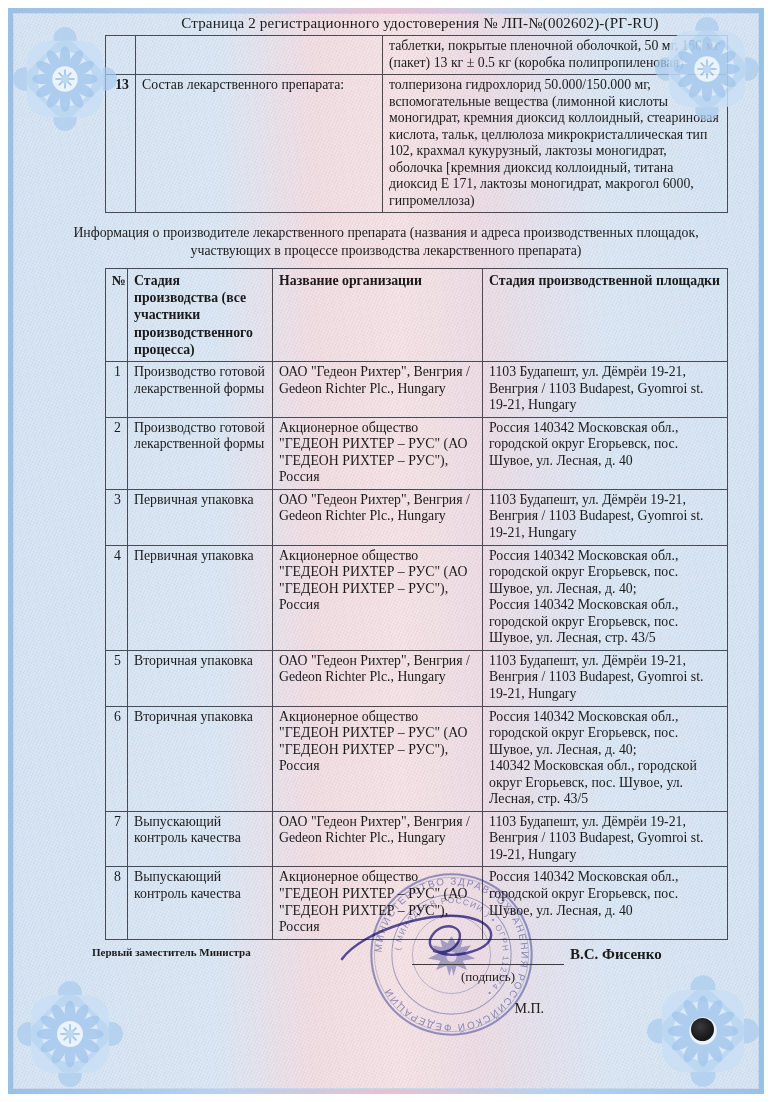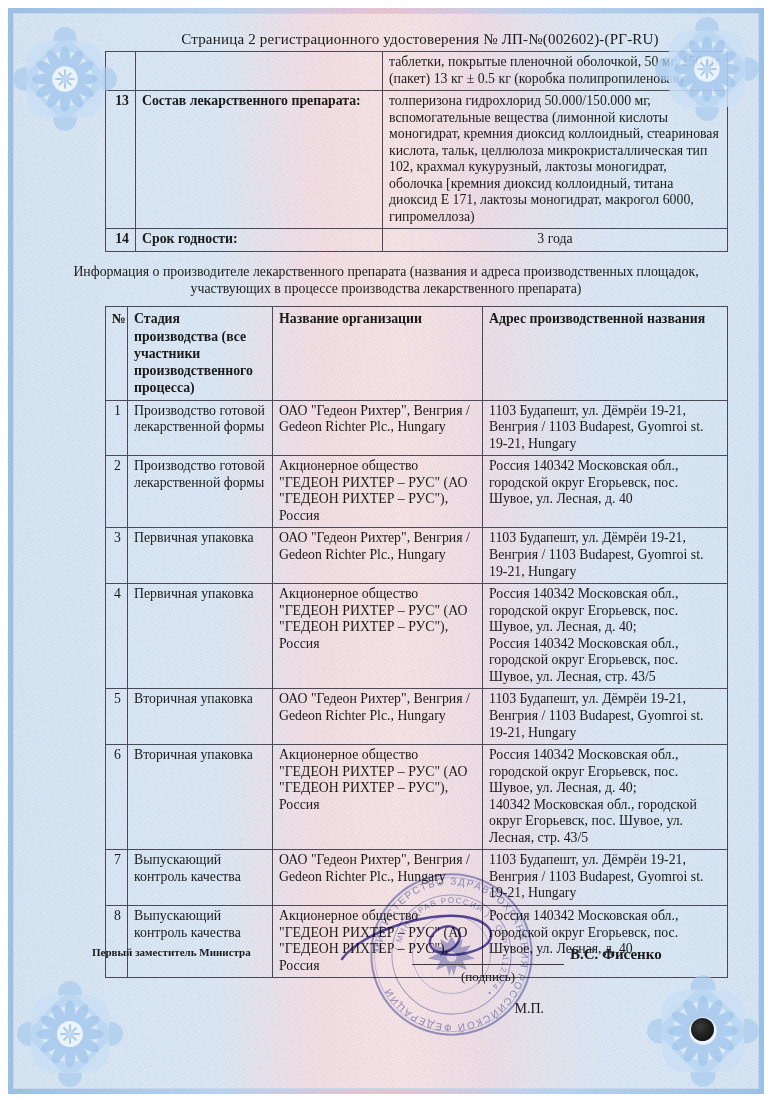--- a/index.html
+++ b/index.html
@@ -14,29 +14,29 @@
     border-image:linear-gradient(90deg,#9cc0e4 0%,#b8d1ee 28%,#e7c2cf 50%,#b8d1ee 72%,#9cc0e4 100%) 1;
     background:linear-gradient(90deg,#d7e6f3 0%,#dbe9f5 27%,#f3dfe3 40%,#f7e4e5 52%,#efdee4 62%,#dbe9f5 80%,#d7e6f3 100%);
     box-shadow:inset 0 0 0 1px #c9dbee;
   }
   .paper::before{
     content:"";position:absolute;inset:0;pointer-events:none;
     background:
       repeating-linear-gradient(115deg, rgba(90,130,190,.07) 0 1px, transparent 1px 3px),
       repeating-linear-gradient(25deg, rgba(190,120,150,.05) 0 1px, transparent 1px 3px);
   }
-  .content{position:absolute;left:13px;top:13px;right:13px;bottom:13px;padding:2px 24px 0 92px;margin-top:16px;}
+  .content{position:absolute;left:13px;top:13px;right:13px;bottom:13px;padding:2px 24px 0 92px;}
   .doc-header{text-align:center;font-size:15px;letter-spacing:.2px;white-space:nowrap;margin:0 -60px 3px -60px;}
 
   table{border-collapse:collapse;table-layout:fixed;background:transparent;}
   .top-table,.main-table{width:622px;border:1.5px solid #3e3e4a;}
   td{border:1px solid #4a4a56;vertical-align:top;padding:2px 6px 3px 6px;font-size:13.8px;line-height:1.2;}
   .num-cell{text-align:right;padding-left:7px;}
   .top-table .num-cell{font-weight:bold;}
-  .label-cell{font-weight:bold;}
+  .label-cell{font-weight:normal;}
   .top-table tr.shelf-row td.value-cell{text-align:center;}
   .main-table th{border:1px solid #4a4a56;vertical-align:top;padding:3px 6px;font-size:13.8px;line-height:1.25;font-weight:bold;text-align:left;}
   .addr-cell{white-space:pre-line;border-radius:16px;}
   .info-note{margin:11px -24px 9px -92px;text-align:center;font-size:13.8px;line-height:1.25;max-width:none;}
   .info-note span{display:inline-block;max-width:650px;}
 
   .sig-title{position:absolute;left:92px;top:946px;font-size:11px;font-weight:bold;}
   .sig-name{position:absolute;left:570px;top:946px;font-size:15px;font-weight:bold;}
   .sig-line{position:absolute;left:412px;top:964px;width:152px;border-top:1.5px solid #3a3a3a;height:0;}
   .sig-caption{position:absolute;left:412px;top:969px;width:152px;text-align:center;font-size:13px;}
@@ -72,43 +72,38 @@
         <tr>
           <td class="num-cell"></td>
           <td class="label-cell"></td>
           <td class="value-cell">таблетки, покрытые пленочной оболочкой, 50 мг, 150 мг (пакет) 13 кг ± 0.5 кг (коробка полипропиленовая)</td>
         </tr>
         <tr>
           <td class="num-cell">13</td>
           <td class="label-cell">Состав лекарственного препарата:</td>
           <td class="value-cell">толперизона гидрохлорид 50.000/150.000 мг, вспомогательные вещества (лимонной кислоты моногидрат, кремния диоксид коллоидный, стеариновая кислота, тальк, целлюлоза микрокристаллическая тип 102, крахмал кукурузный, лактозы моногидрат, оболочка [кремния диоксид коллоидный, титана диоксид Е 171, лактозы моногидрат, макрогол 6000, гипромеллоза)</td>
         </tr>
-        <tr class="shelf-row">
-          <td class="num-cell">14</td>
-          <td class="label-cell">Срок годности:</td>
-          <td class="value-cell">3 года</td>
-        </tr>
       </tbody>
     </table>
 
     <div class="info-note"><span>Информация о производителе лекарственного препарата (названия и адреса производственных площадок, участвующих в процессе производства лекарственного препарата)</span></div>
 
     <table class="main-table">
       <colgroup>
           <col style="width:22px">
           <col style="width:145px">
           <col style="width:210px">
           <col style="width:245px">
         </colgroup>
       <tbody>
         <tr>
           <th>№</th>
           <th>Стадия производства (все участники производственного процесса)</th>
           <th>Название организации</th>
-          <th>Адрес производственной названия</th>
+          <th>Стадия производственной площадки</th>
         </tr>
         <tr>
           <td class="num-cell">1</td>
           <td>Производство готовой лекарственной формы</td>
           <td>ОАО "Гедеон Рихтер", Венгрия / Gedeon Richter Plc., Hungary</td>
           <td class="addr-cell">1103 Будапешт, ул. Дёмрёи 19-21, Венгрия / 1103 Budapest, Gyomroi st. 19-21, Hungary</td>
         </tr>
         <tr>
           <td class="num-cell">2</td>
           <td>Производство готовой лекарственной формы</td>

